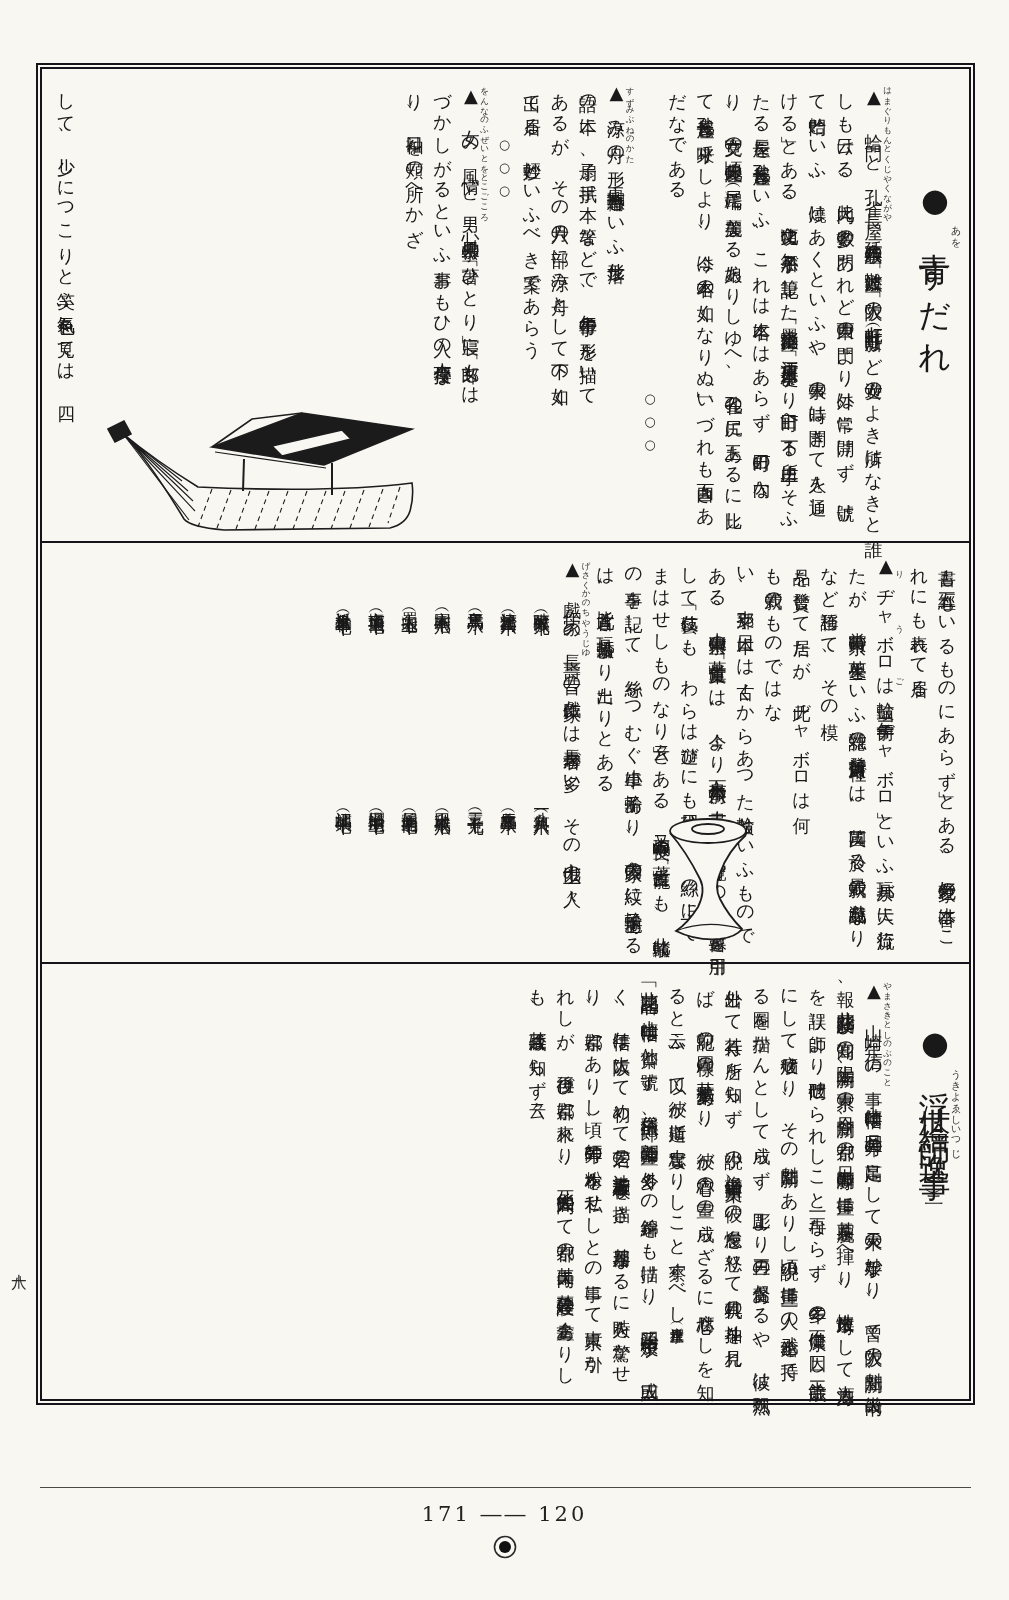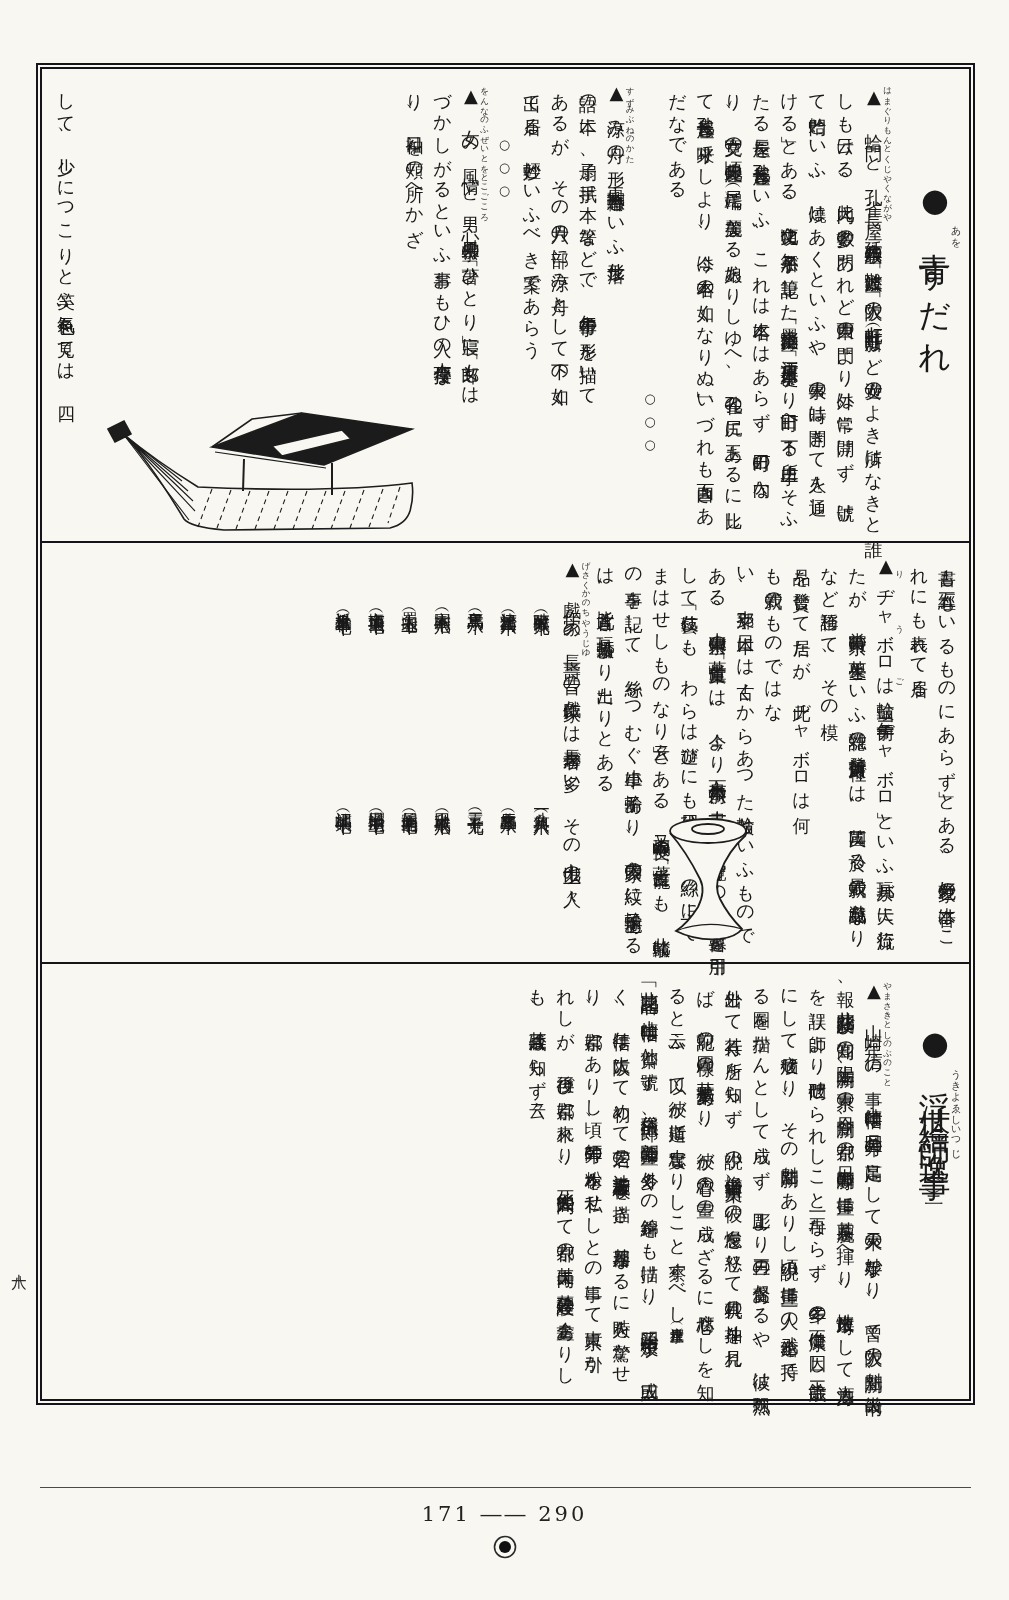--- a/index.html
+++ b/index.html
@@ -178,19 +178,19 @@
         <p class="para">
           <ruby class="hd"><span>▲山崎年信の事</span><rt>やまさきとしのぶのこと</rt></ruby><span>山崎年信は月岡芳年の高足にして天來の妙手なり、曾て大阪の魁新聞、畿內申報、此花新聞及び高知の土陽新聞、東京の今日新聞、京都の日出新聞等の挿畫に其靈腕を揮へり、性來放埒にして大酒身を誤り師より破門せられしこと一再ならず、多年の不健康に因し三十餘歳にして病歿せり、その魁新聞にありし頃小説の挿畫に一人の武士鎗を持てる圖を描かんとして成らず、彫工より再三の督促あるや、彼は飄然外出して其行く所を知らず、小説の擔任者宇田川某、彼の怠慢を怒りて其机の抽斗を見れば、前記の圖樣の草稿數十葉あり、彼が會心の畫の成らざるに腐心せしを知ると云ふ、以て彼が斯道に忠實なりしこと察すべし</span><span class="sig">（座禪堂且水）</span>
         </p>
         <p class="para"><span>「此花」記者曰　山崎年信は仙齋と號す、俗稱德三郎、新聞挿畫の外多くの錦繪をも描けり、明治二十年頃歿す、或人曰く、年信は大阪にて初めて芝居の油畫看板三枚を描き、其器用なるに時人を驚かせり、京都にありし頃、師芳年の粉本を私せしとの事にて東京に引かれしが、後再び京都に來れり、死後知人間にて京都の某寺內に墓碑建設の企畫ありしも、其成否は知らず云々</span></p>
       </div>
     </section>
 
   </div>
 
   <div class="footrule"></div>
-  <div class="pagenums">171 ―― 290</div>
+  <div class="pagenums">171 ―― 120</div>
   <svg class="bullseye" width="26" height="26" viewBox="0 0 26 26">
     <circle cx="13" cy="13" r="10.5" fill="none" stroke="#2a2a2a" stroke-width="1.6"></circle>
     <circle cx="13" cy="13" r="6" fill="#111"></circle>
   </svg>
 
 </div>
 
 </body></html>

